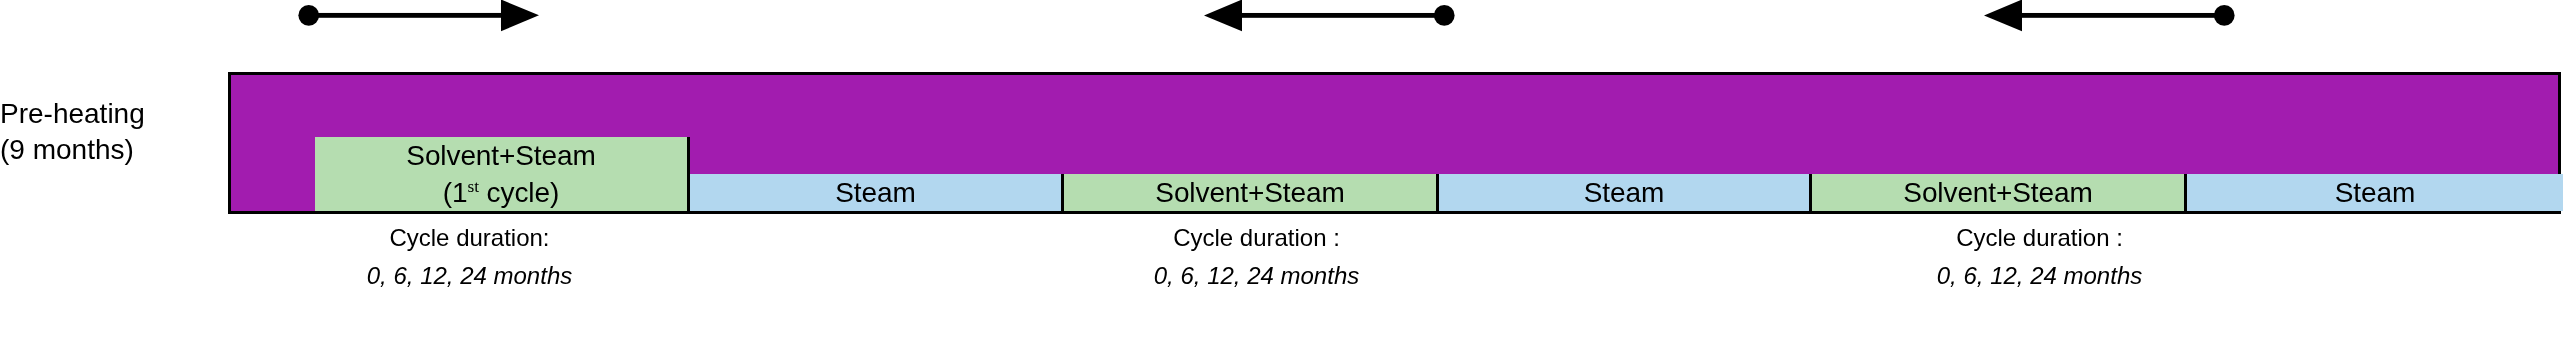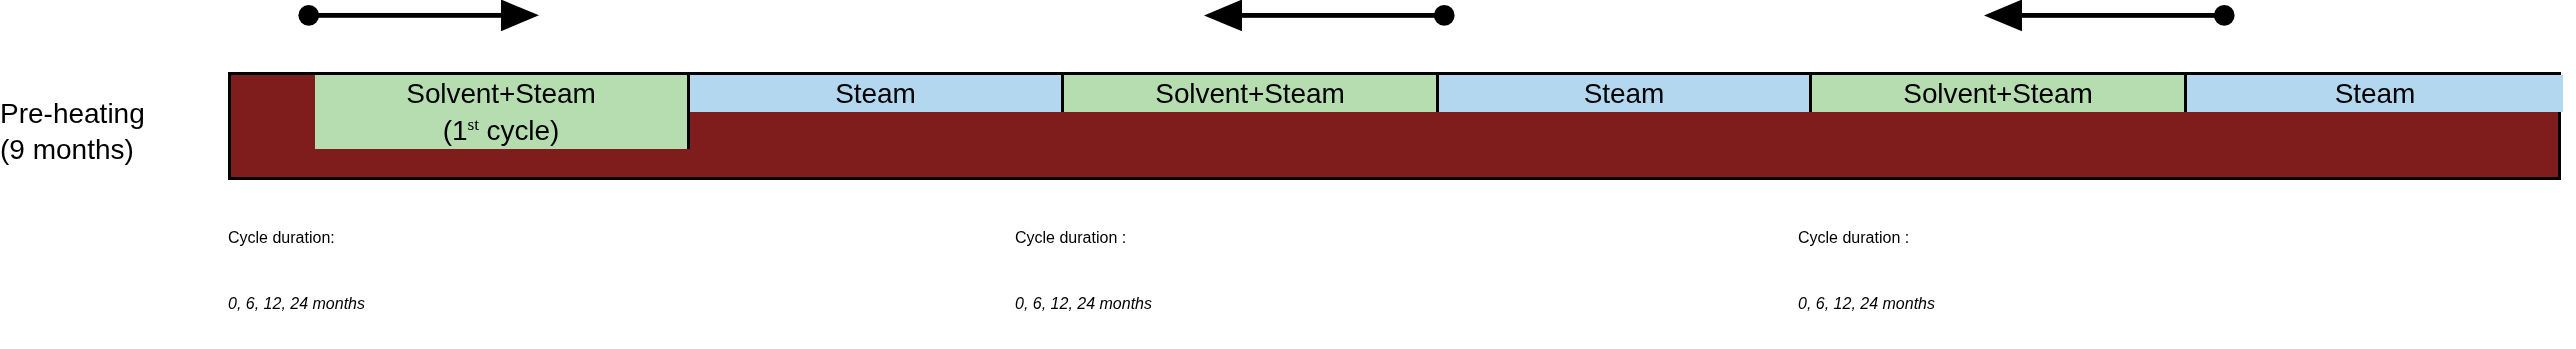--- a/index.html
+++ b/index.html
@@ -25,27 +25,27 @@
   }
   .arrow-group { position: absolute; top: 0; height: 66px; }
   .arrow-svg { display: block; }
 
   
   #timeline-bar {
     position: absolute;
     left: 228px;
     top: 72px;
     width: 2333px;
-    height: 108px;
+    height: 142px;
     box-sizing: border-box;
     border: 3.5px solid #000000;
     display: flex;
     flex-direction: row;
-    align-items: flex-start;
-    background: #7f1d1d;
+    align-items: flex-end;
+    background: #a21caf;
   }
   .segment {
     box-sizing: border-box;
     display: flex;
     flex-direction: column;
     align-items: center;
     justify-content: center;
     border-right: 3.5px solid #000000;
     position: relative;
     overflow: hidden;
@@ -80,26 +80,27 @@
   #captions-layer {
     position: absolute;
     left: 0;
     top: 219px;
     width: 2576px;
     height: 130px;
   }
   .caption {
     position: absolute;
     top: 0;
-    font-size: 16px;
+    text-align: center;
+    font-size: 24px;
     line-height: 38px;
     white-space: nowrap;
   }
   .caption .caption-title { display: block; font-style: normal; }
-  .caption .caption-values { display: block; font-style: italic; margin-top: 28px; }
+  .caption .caption-values { display: block; font-style: italic; }
 </style>
 </head>
 <body>
 
 <div id="arrows-layer">
     <div class="arrow-group" style="left: 297px; width: 242px;">
       <svg class="arrow-svg" width="242" height="66" viewBox="0 0 350 95">
         <rect x="17" y="18.5" width="278" height="7" fill="#000000"></rect>
         <polygon points="295,-1 350,22 295,45" fill="#000000"></polygon>
         <circle cx="17" cy="22" r="15" fill="#000000"></circle>

